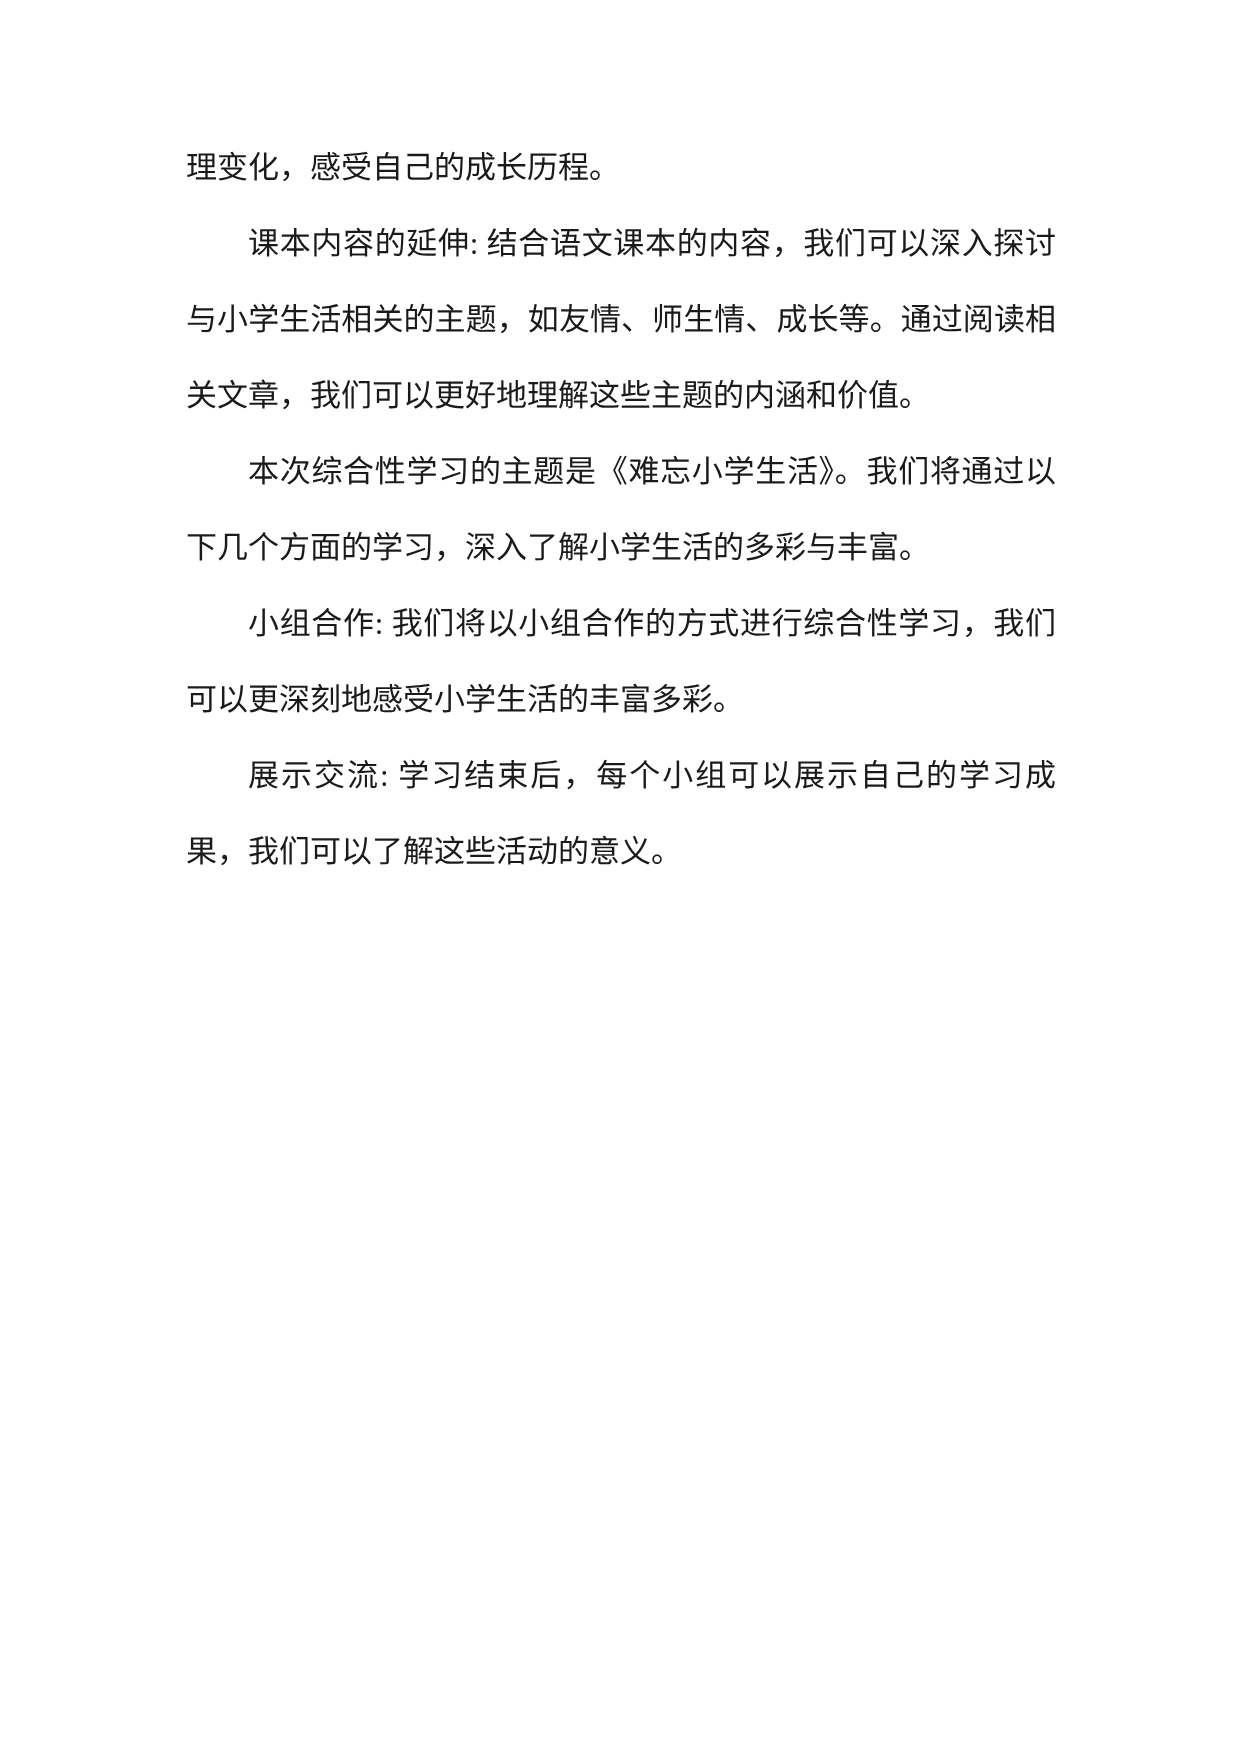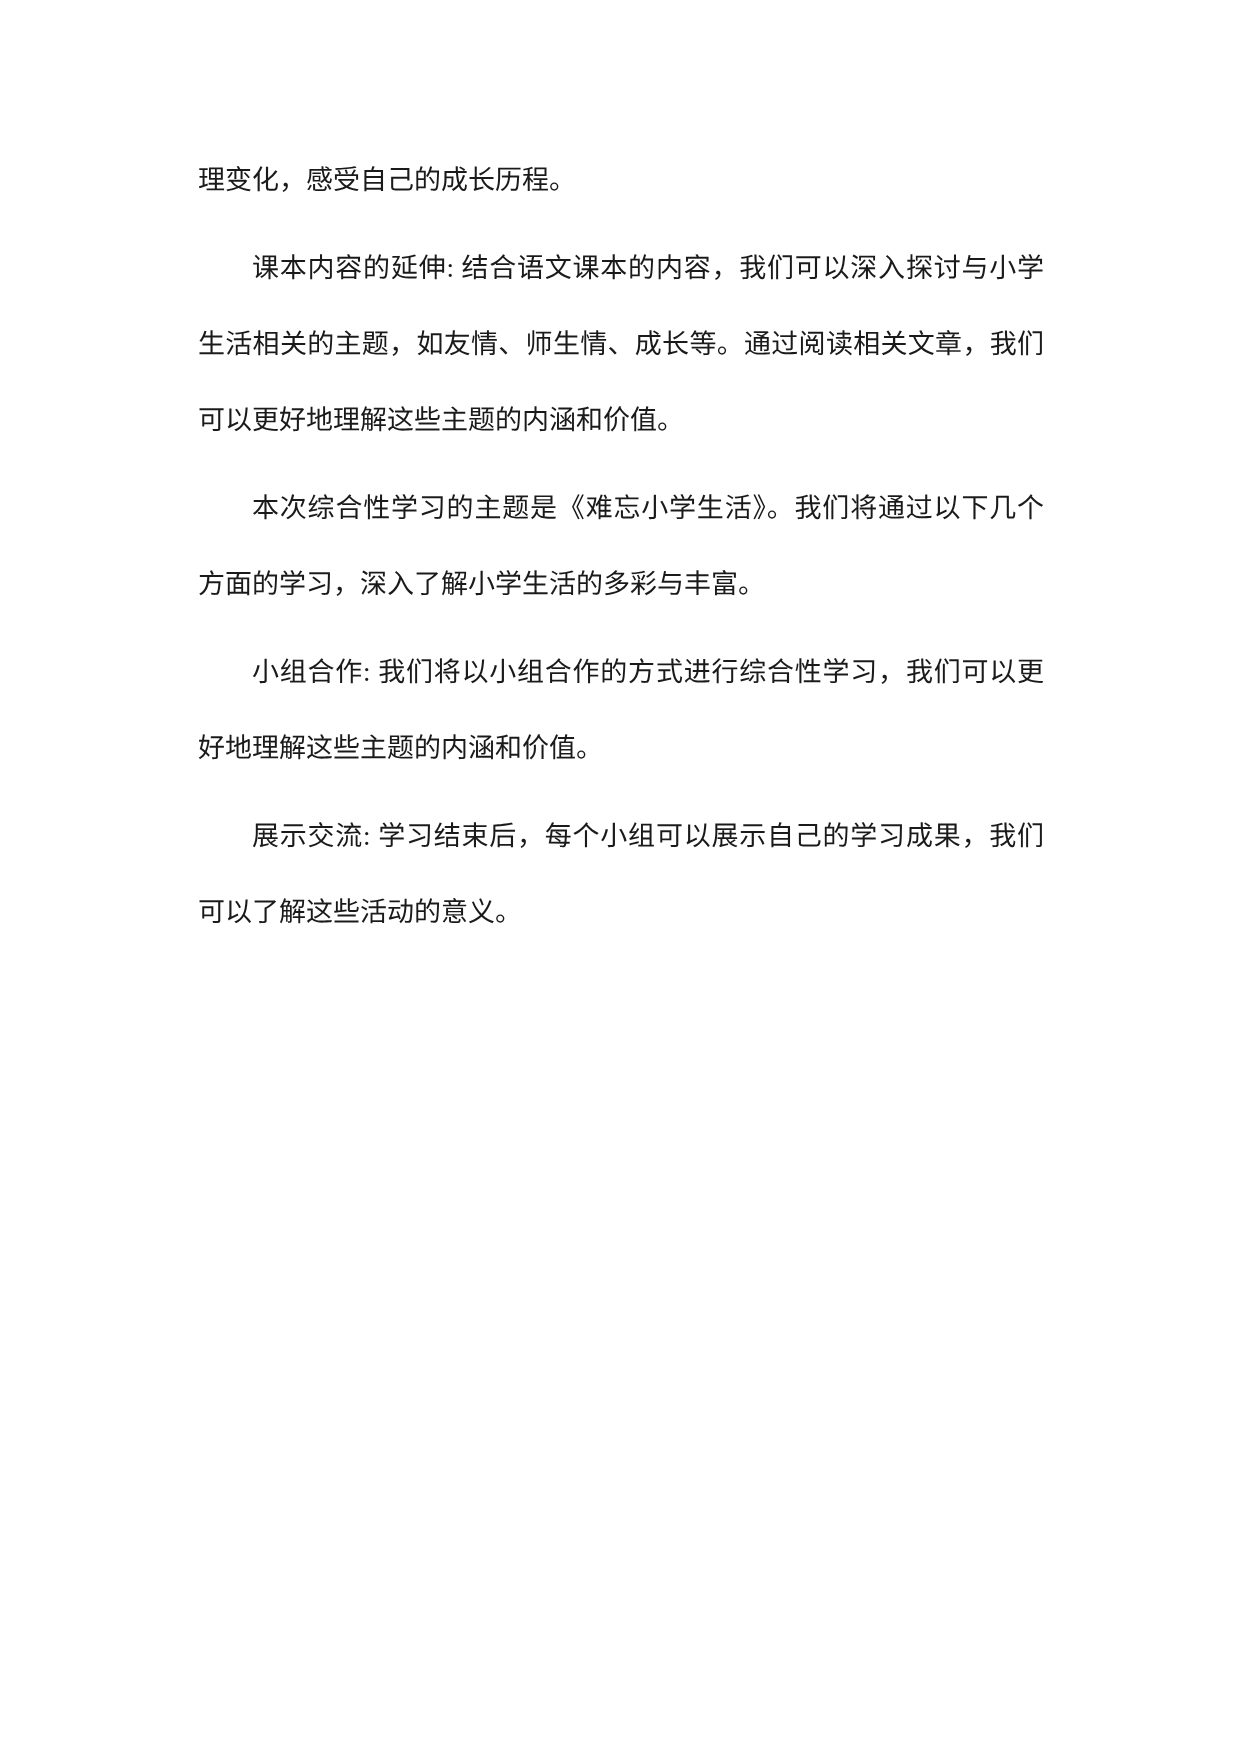--- a/index.html
+++ b/index.html
@@ -19,38 +19,38 @@
     inset: 0;
     background: #ffffff;
   }
   .doc-body {
     position: absolute;
     left: 186px;
     top: 130px;
     width: 870px;
   }
   .para {
-    margin: 12px;
+    margin: 0;
     padding: 0;
-    font-size: 27px;
+    font-size: 31px;
     line-height: 76px;
     color: #1a1a1a;
     text-align: justify;
     text-justify: inter-character;
     word-break: normal;
     font-kerning: none;
   }
   .para.indent {
     text-indent: 2em;
   }
 </style>
 </head>
 <body>
 
 <div class="page">
   <div class="doc-body">
     <p class="para">理变化，感受自己的成长历程。</p>
     <p class="para indent">课本内容的延伸: 结合语文课本的内容，我们可以深入探讨与小学生活相关的主题，如友情、师生情、成长等。通过阅读相关文章，我们可以更好地理解这些主题的内涵和价值。</p>
     <p class="para indent">本次综合性学习的主题是《难忘小学生活》。我们将通过以下几个方面的学习，深入了解小学生活的多彩与丰富。</p>
-    <p class="para indent">小组合作: 我们将以小组合作的方式进行综合性学习，我们可以更好地理解这些主题的内涵和价值。</p>
+    <p class="para indent">小组合作: 我们将以小组合作的方式进行综合性学习，我们可以更深刻地感受小学生活的丰富多彩。</p>
     <p class="para indent">展示交流: 学习结束后，每个小组可以展示自己的学习成果，我们可以了解这些活动的意义。</p>
   </div>
 </div>
 
 </body></html>

